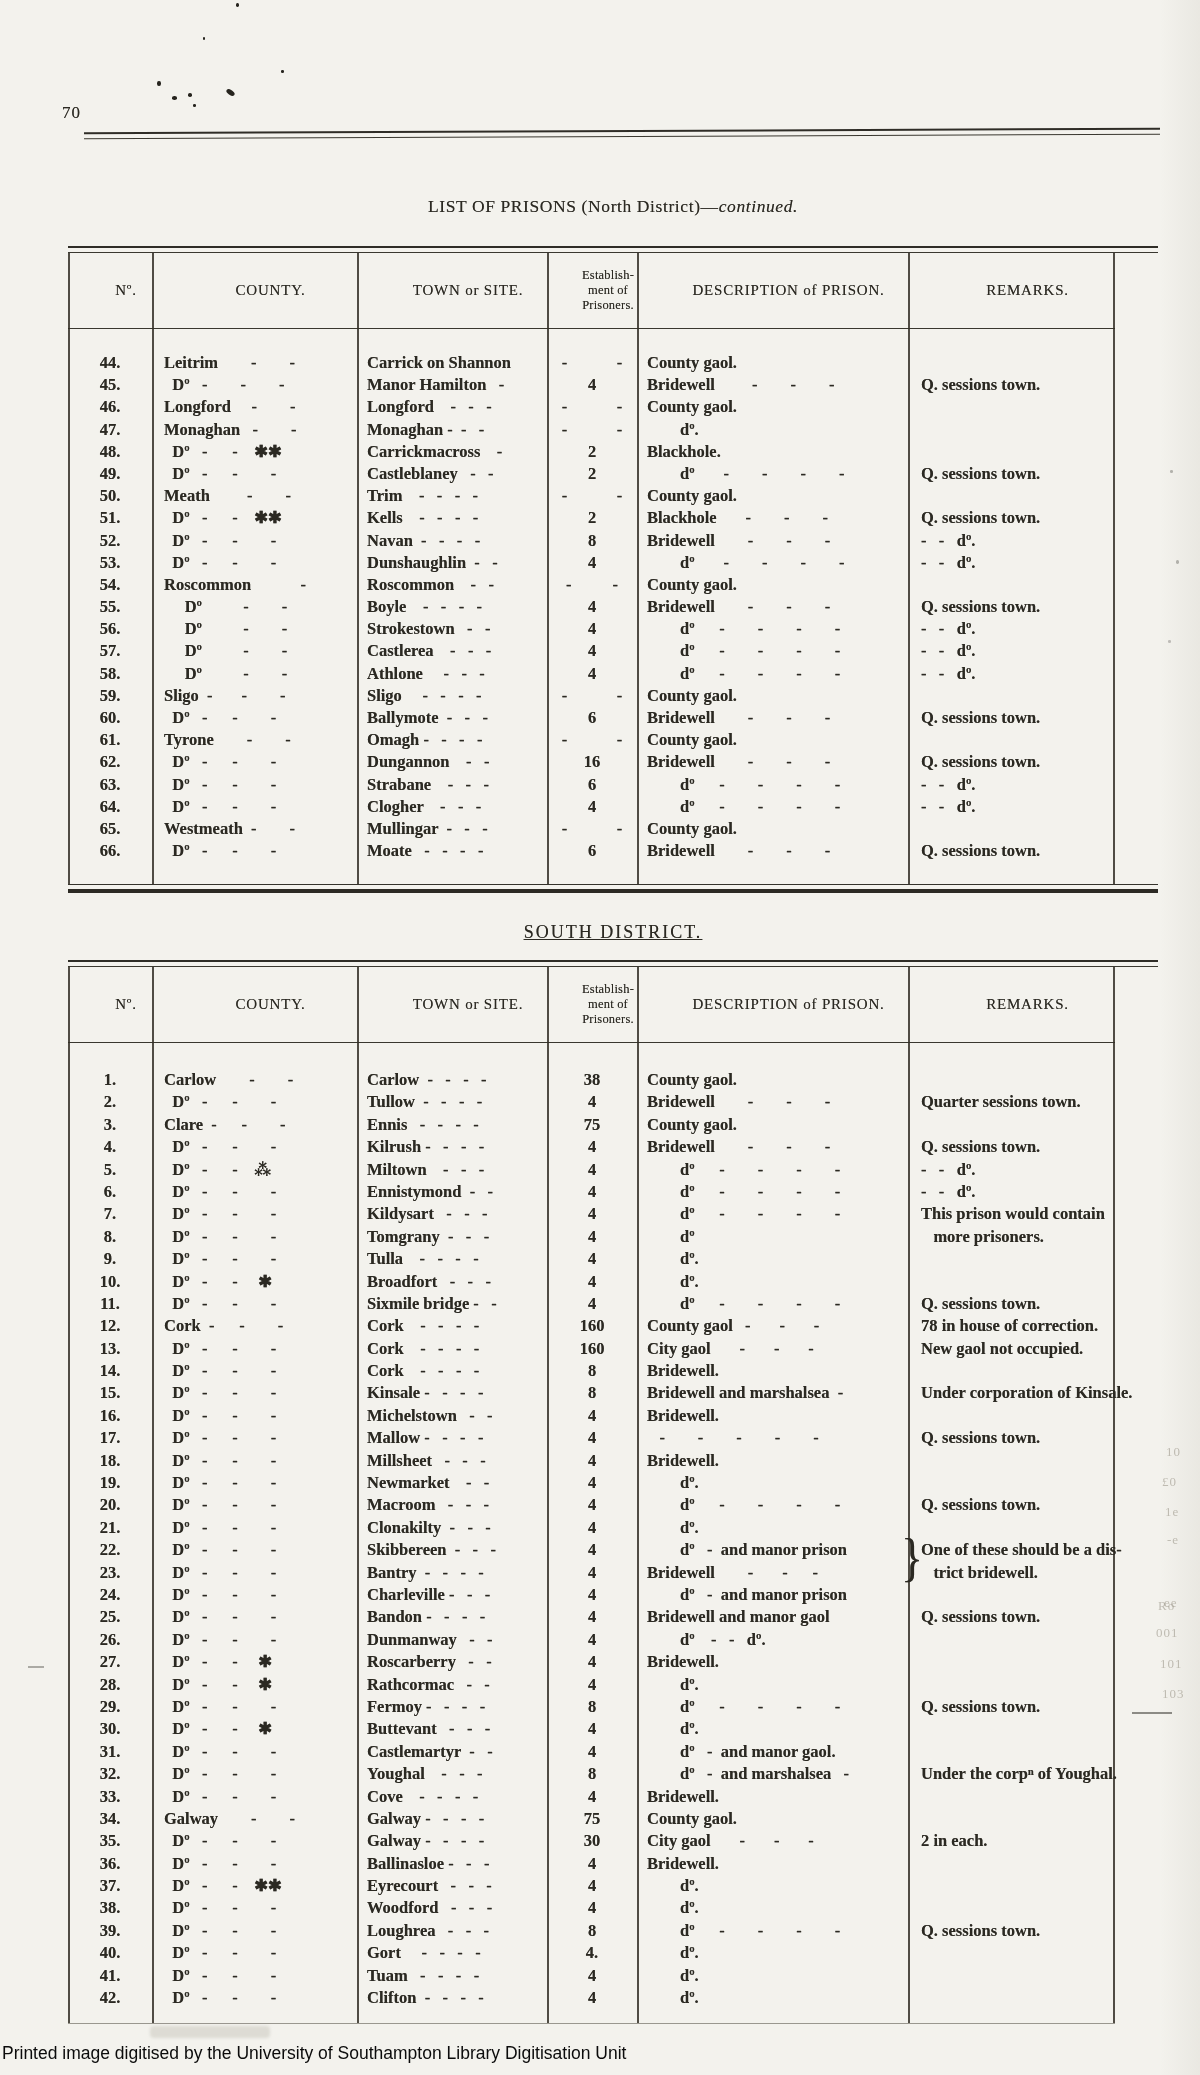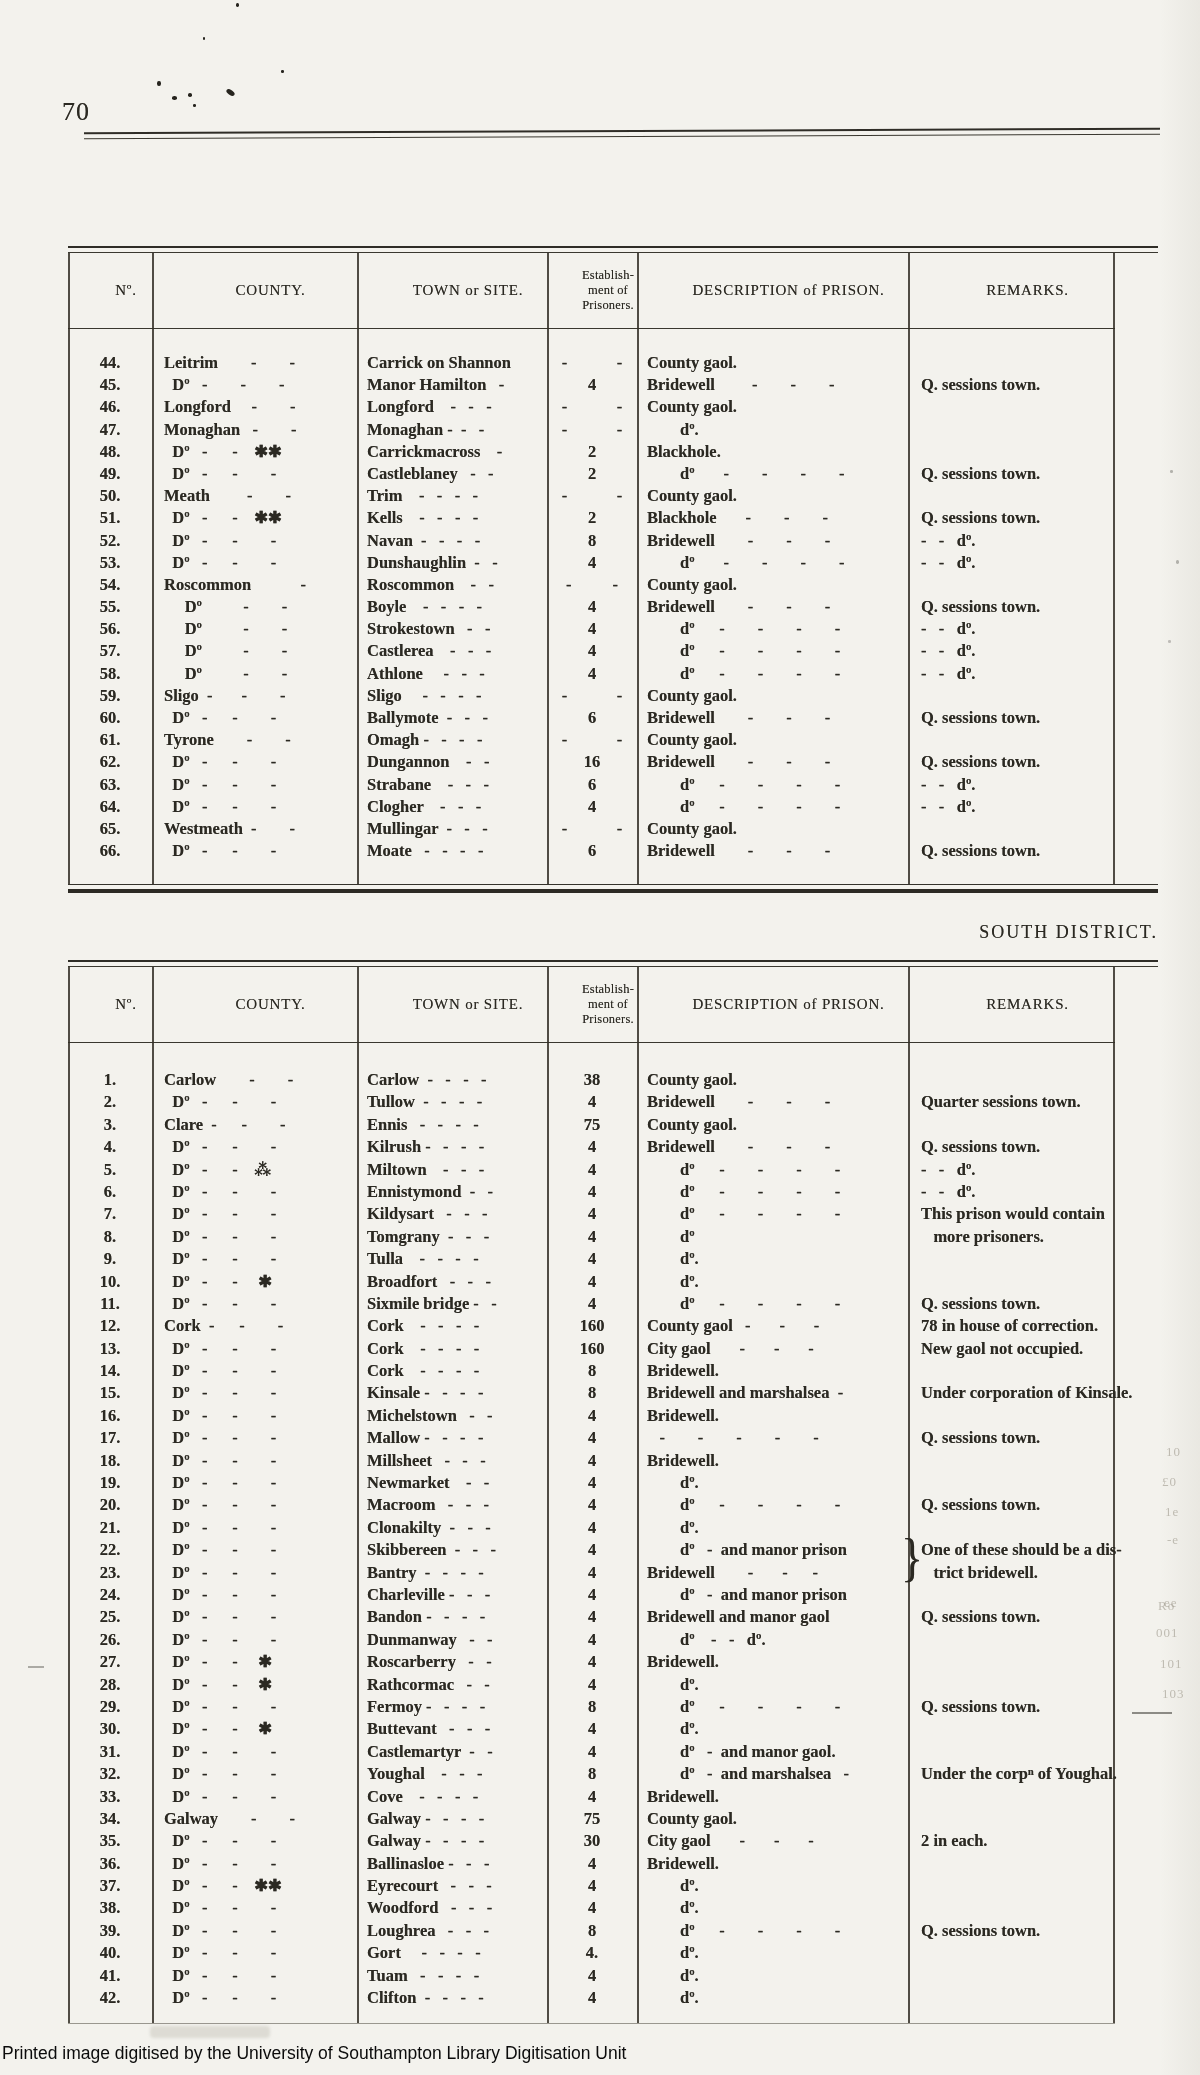--- a/index.html
+++ b/index.html
@@ -8,30 +8,30 @@
     position: relative;
     width: 1200px; height: 2075px;
     background:#f3f2ed;
     font-family:"Liberation Serif","DejaVu Serif",serif;
     color:#2b2922;
     overflow:hidden;
     text-shadow:0 0 0.5px rgba(40,38,32,0.55);
   }
   .edge-band{position:absolute;top:0;right:0;width:40px;height:100%;
     background:linear-gradient(to right,rgba(150,144,128,0),rgba(150,144,128,0.10));}
-  .pageno{position:absolute;left:62px;top:97px;font-size:26px;letter-spacing:1px;}
+  .pageno{position:absolute;left:62px;top:103px;font-size:17px;letter-spacing:1px;}
   .main-title{position:absolute;left:120px;right:60px;top:90px;text-align:center;
     font-size:23px;letter-spacing:1.5px;white-space:nowrap;}
   .title-rule{position:absolute;left:84px;top:130px;width:1076px;height:7px;
     border-top:2.6px solid #2f2d27;border-bottom:1.8px solid #3a3830;transform:rotate(-0.25deg);}
   .caption{position:absolute;left:68px;top:196px;width:1090px;text-align:center;
     font-size:17.5px;letter-spacing:0.6px;}
   .caption i{font-size:17.5px;}
-  .south-title{position:absolute;left:68px;top:922px;width:1090px;text-align:right;
-    font-size:18px;letter-spacing:2px;}
+  .south-title{position:absolute;left:68px;top:922px;width:1090px;text-align:center;
+    font-size:18px;letter-spacing:2px;text-decoration:underline;}
   .tablewrap{position:absolute;left:68px;width:1090px;}
   #north-table{top:246px;}
   #south-table{top:960px;}
   .rule-double{width:1090px;height:7px;border-top:2.5px solid #2f2d27;border-bottom:1.5px solid #3a3830;}
   .rule-thick{width:1090px;height:9px;border-top:1.6px solid #34322b;border-bottom:4px solid #2c2a24;}
   .rule-faint{width:1047px;border-top:1px solid rgba(64,60,50,0.5);}
   .grid{position:relative;width:1047px;}
   .vl{position:absolute;top:0;bottom:0;width:1.6px;background:rgba(50,47,38,0.85);}
   .thead{display:grid;grid-template-columns:84px 205px 190px 90px 271px 207px;
     height:76px;align-items:center;border-bottom:1.6px solid #39372f;}
@@ -87,20 +87,21 @@
   <span class="faintmark" style="left:1167px;top:1532px;">-e</span>
   <span class="faintmark" style="left:1158px;top:1565px;margin-top:33px;">Ro</span>
   <span class="faintmark" style="left:1164px;top:1595px;">ee</span>
   <span class="faintmark" style="left:1156px;top:1625px;">001</span>
   <span class="faintmark" style="left:1160px;top:1656px;">101</span>
   <span class="faintmark" style="left:1162px;top:1686px;">103</span>
 
   <div class="pageno">70</div>
   <div class="title-rule"></div>
 
+  <div class="caption"><span>LIST OF PRISONS (North District)—</span><i>continued.</i></div>
 
   <div class="tablewrap" id="north-table">
     <div class="rule-double"></div>
     <div class="grid">
       <i class="vl" style="left:0px"></i>
       <i class="vl" style="left:84px"></i>
       <i class="vl" style="left:289px"></i>
       <i class="vl" style="left:479px"></i>
       <i class="vl" style="left:569px"></i>
       <i class="vl" style="left:840px"></i>

